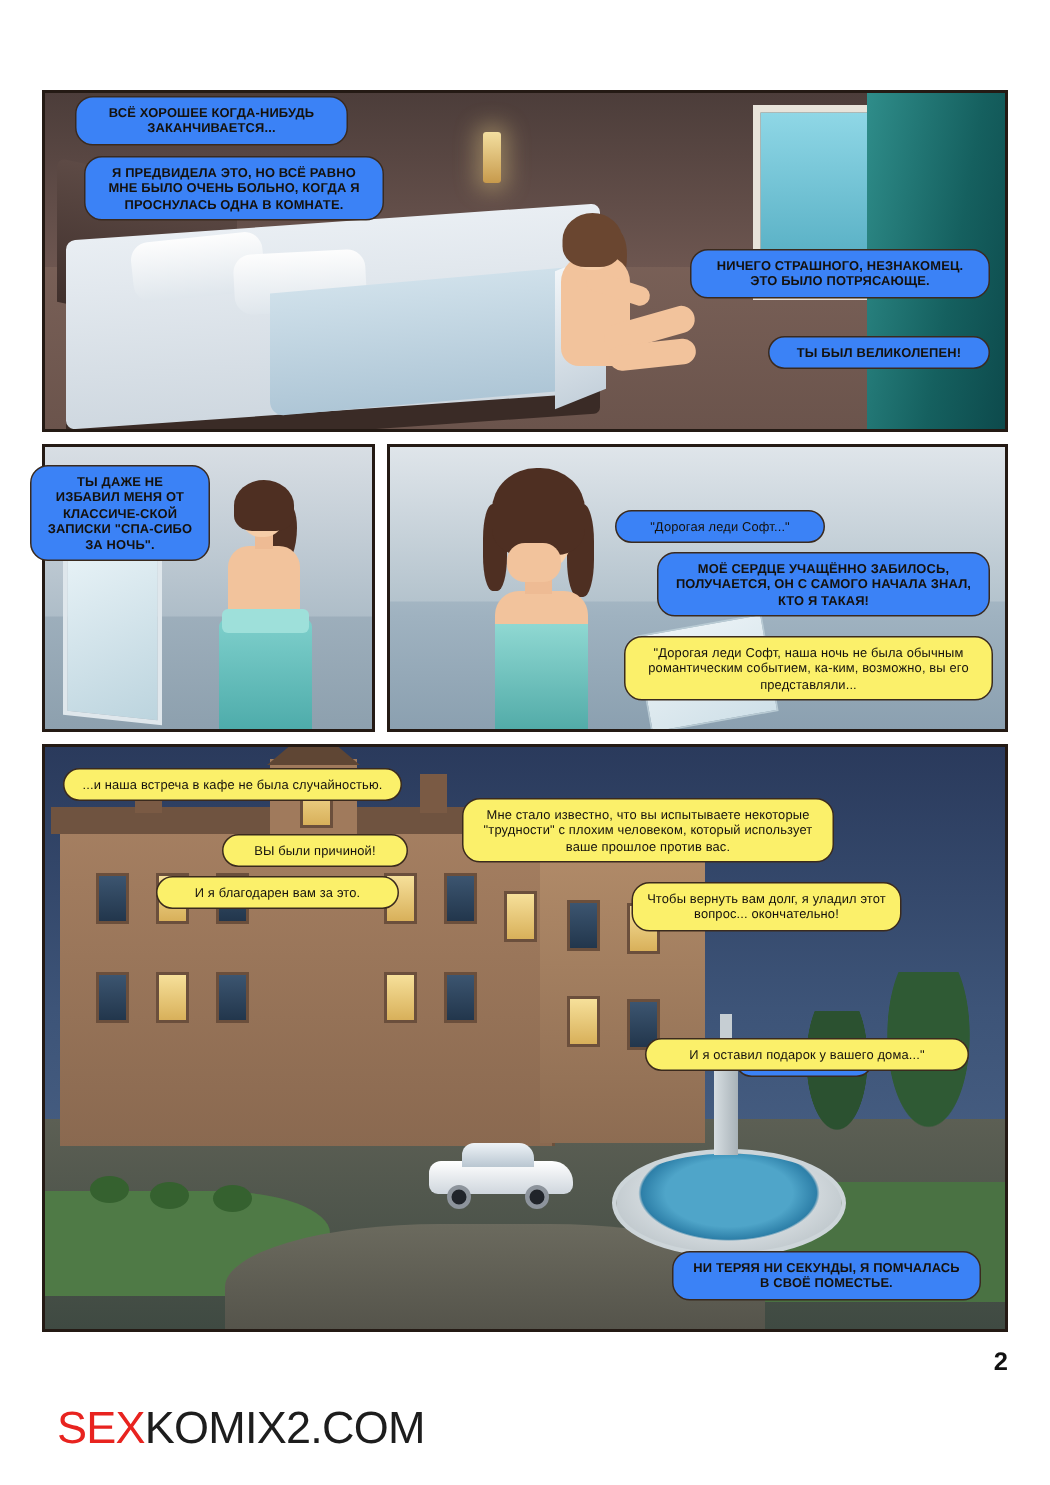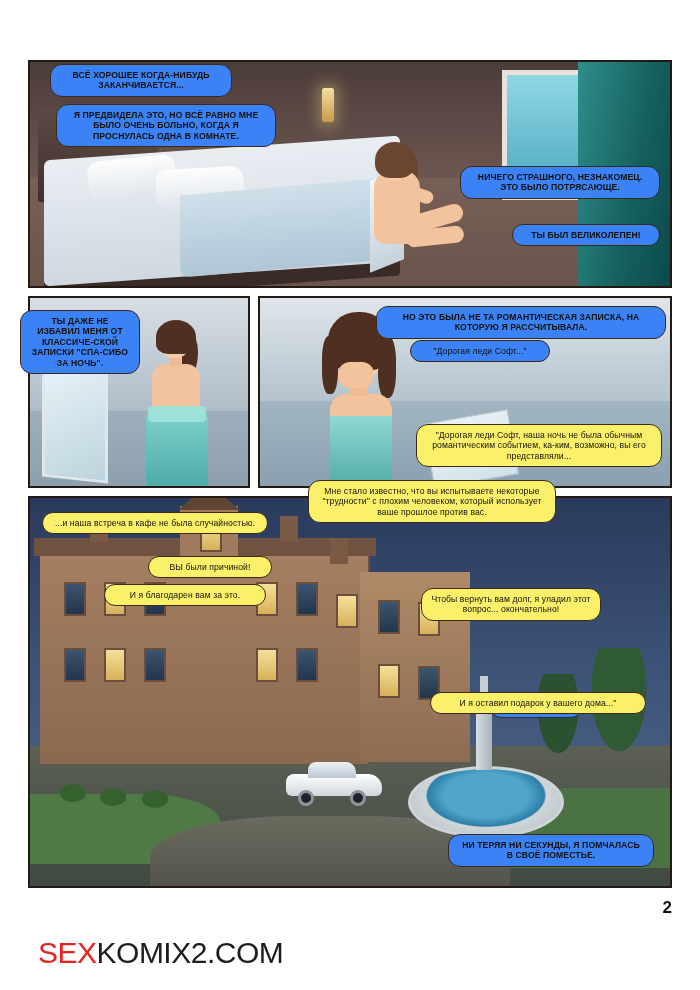--- a/index.html
+++ b/index.html
@@ -276,35 +276,35 @@
     color: #14110d;
     letter-spacing: .1px;
   }
   .bub.white { background: #3b82f6; }
   .bub.yellow { background: #fbf06a; }
   .bub.up { text-transform: uppercase; font-weight: 700; }
   .bub.soft { font-weight: 400; }
 
   
   #b1 { left: 50px;  top: 64px;  width: 182px; }
-  #b2 { left: 56px;  top: 104px; width: 220px; text-align: center; }
+  #b2 { left: 56px;  top: 104px; width: 200px; text-align: center; }
   #b3 { left: 460px; top: 166px; width: 200px; }
   #b4 { left: 512px; top: 224px; width: 148px; }
   
   #b5 { left: 20px;  top: 310px; width: 120px; }
   
   #b6 { left: 376px; top: 306px; width: 290px; }
   #b7 { left: 410px; top: 340px; width: 140px; }
   #b8 { left: 438px; top: 368px; width: 222px; }
   #b9 { left: 416px; top: 424px; width: 246px; }
   
   #b10 { left: 42px;  top: 512px; width: 226px; }
   #b11 { left: 148px; top: 556px; width: 124px; }
   #b12 { left: 104px; top: 584px; width: 162px; }
-  #b13 { left: 308px; top: 480px; width: 248px; }
+  #b13 { left: 308px; top: 532px; width: 248px; }
   #b14 { left: 421px; top: 588px; width: 180px; }
   #b15 { left: 490px; top: 696px; width: 92px; }
   #b16 { left: 430px; top: 692px; width: 216px; }
   #b17 { left: 448px; top: 834px; width: 206px; }
 
   
   .page-num {
     position: absolute; right: 28px; top: 898px;
     font-size: 17px; font-weight: 700; color: #111;
   }
@@ -433,22 +433,22 @@
     </div>
   </div>
 
   <div class="bub white up" id="b1">ВСЁ ХОРОШЕЕ КОГДА-НИБУДЬ ЗАКАНЧИВАЕТСЯ...</div>
   <div class="bub white up" id="b2">Я ПРЕДВИДЕЛА ЭТО, НО ВСЁ РАВНО МНЕ БЫЛО ОЧЕНЬ БОЛЬНО, КОГДА Я ПРОСНУЛАСЬ ОДНА В КОМНАТЕ.</div>
   <div class="bub white up" id="b3">НИЧЕГО СТРАШНОГО, НЕЗНАКОМЕЦ. ЭТО БЫЛО ПОТРЯСАЮЩЕ.</div>
   <div class="bub white up" id="b4">ТЫ БЫЛ ВЕЛИКОЛЕПЕН!</div>
 
   <div class="bub white up" id="b5">ТЫ ДАЖЕ НЕ ИЗБАВИЛ МЕНЯ ОТ КЛАССИЧЕ-СКОЙ ЗАПИСКИ "СПА-СИБО ЗА НОЧЬ".</div>
 
-  <div class="bub white up" id="b6">НО ЭТО БЫЛА НЕ ТА РОМАНТИЧЕСКАЯ ЗАПИСКА, НА КОТОРУЮ Я РАССЧИТЫВАЛА.</div>
   <div class="bub white soft" id="b7">"Дорогая леди Софт..."</div>
+  <div class="bub white up" id="b8">МОЁ СЕРДЦЕ УЧАЩЁННО ЗАБИЛОСЬ, ПОЛУЧАЕТСЯ, ОН С САМОГО НАЧАЛА ЗНАЛ, КТО Я ТАКАЯ!</div>
   <div class="bub yellow soft" id="b9">"Дорогая леди Софт, наша ночь не была обычным романтическим событием, ка-ким, возможно, вы его представляли...</div>
 
   <div class="bub yellow soft" id="b11">ВЫ были причиной!</div>
   <div class="bub yellow soft" id="b10">...и наша встреча в кафе не была случайностью.</div>
   <div class="bub yellow soft" id="b12">И я благодарен вам за это.</div>
   <div class="bub yellow soft" id="b13">Мне стало известно, что вы испытываете некоторые "трудности" с плохим человеком, который использует ваше прошлое против вас.</div>
   <div class="bub yellow soft" id="b14">Чтобы вернуть вам долг, я уладил этот вопрос... окончательно!</div>
   <div class="bub white up" id="b15">ДОЛГ?..</div>
   <div class="bub yellow soft" id="b16">И я оставил подарок у вашего дома..."</div>
   <div class="bub white up" id="b17">НИ ТЕРЯЯ НИ СЕКУНДЫ, Я ПОМЧАЛАСЬ В СВОЁ ПОМЕСТЬЕ.</div>

